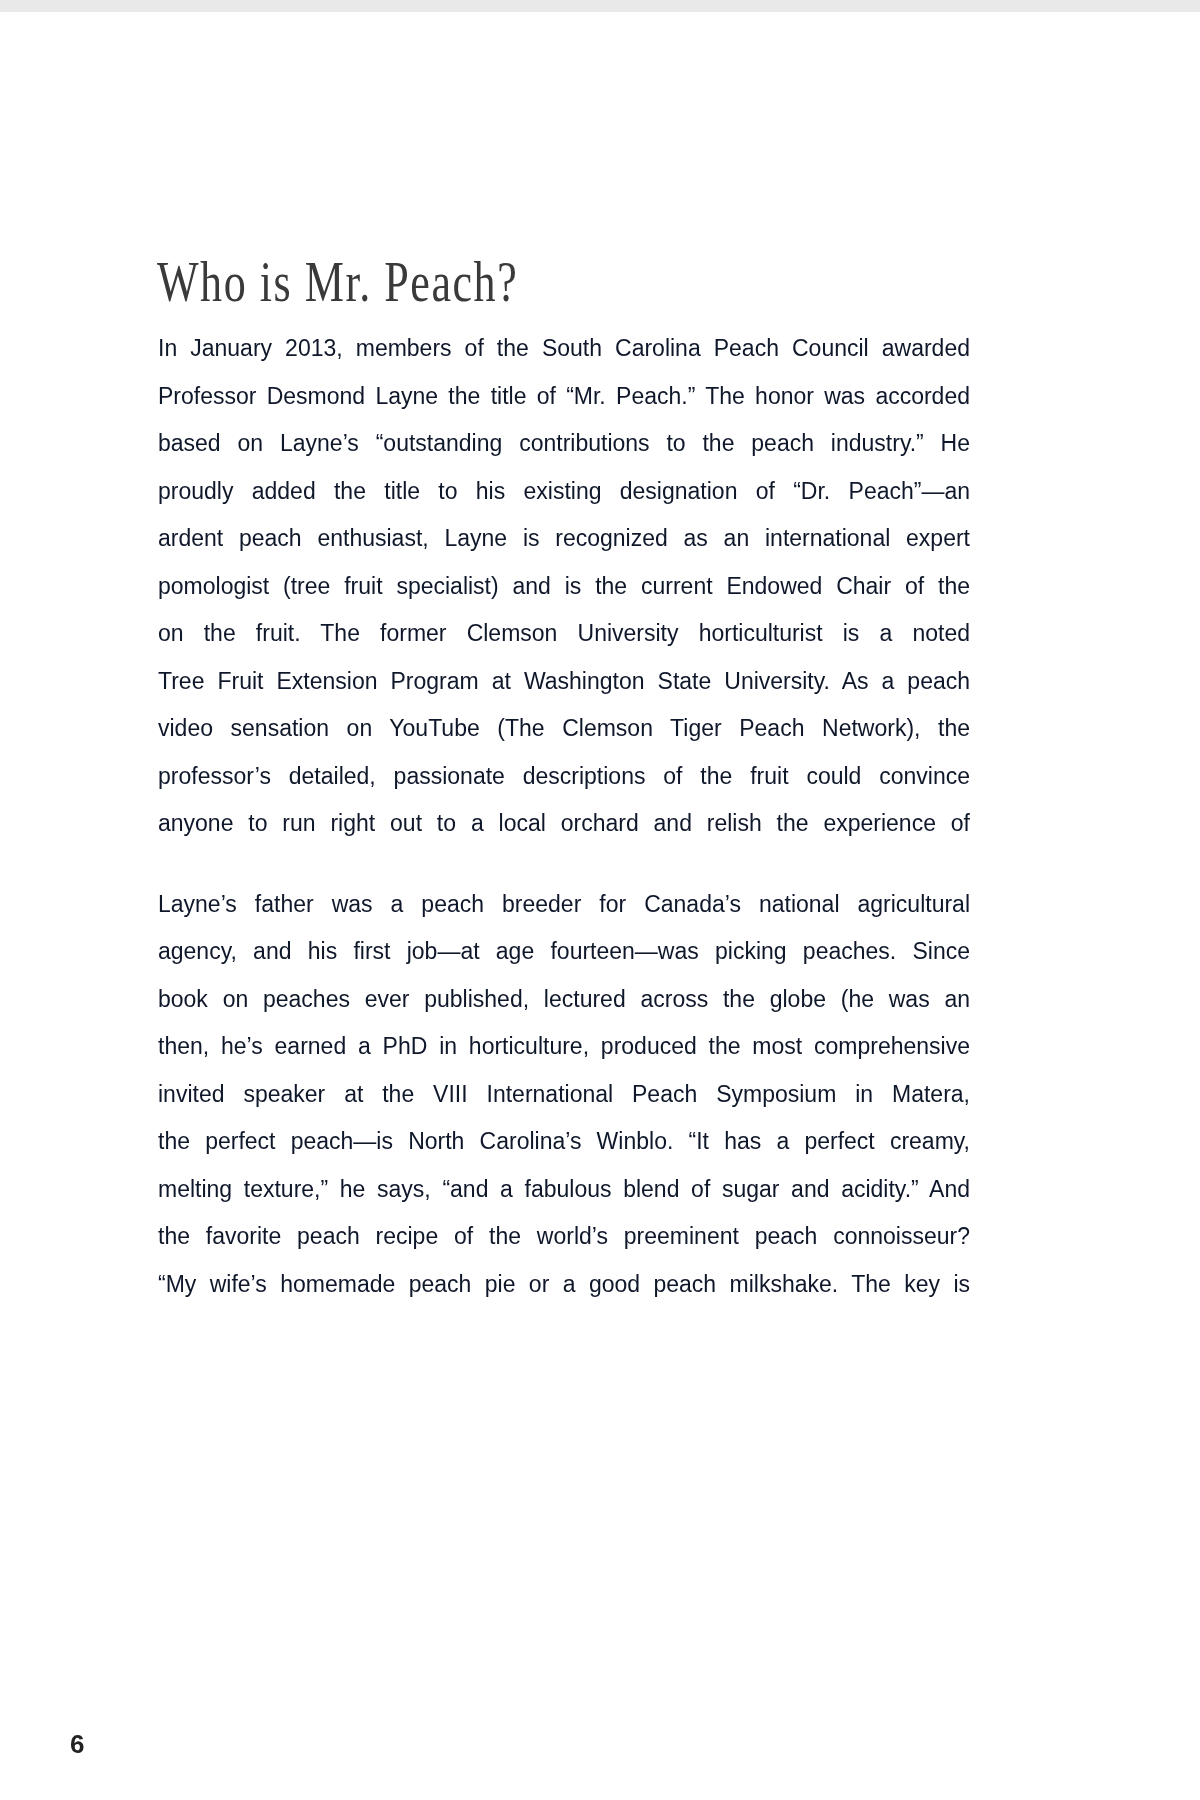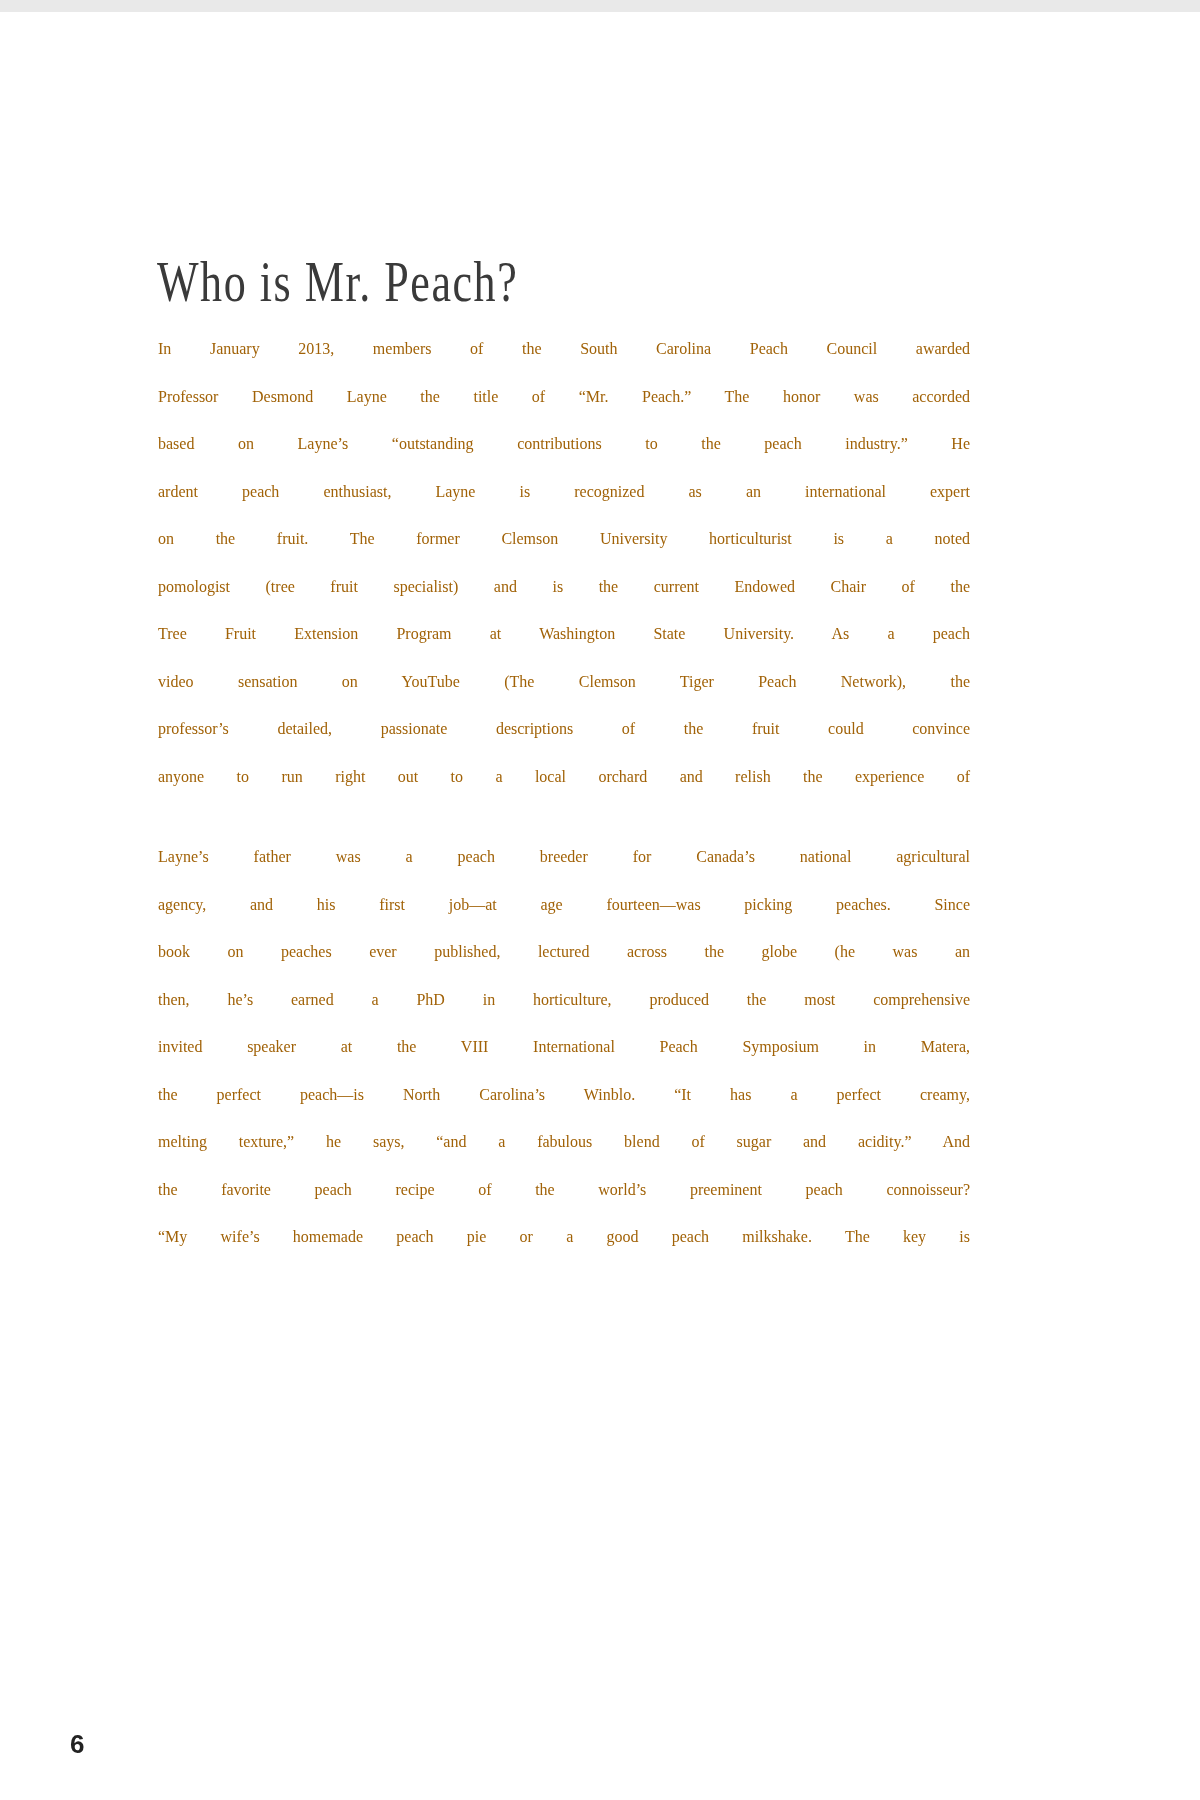--- a/index.html
+++ b/index.html
@@ -28,24 +28,24 @@
     letter-spacing: 2px;
     white-space: nowrap;
     transform: scaleX(0.76);
     transform-origin: 0 50%;
   }
   .body-text {
     position: absolute;
     left: 158px;
     top: 313px;
     width: 812px;
-    font-family: Liberation Serif, serif;
-    font-size: 16px;
+    font-family: Liberation Sans, sans-serif;
+    font-size: 23px;
     line-height: 47.5px;
-    color: #a16207;
+    color: #0f172a;
   }
   .paragraph {
     margin: 0 0 33px 0;
   }
   .line {
     text-align: justify;
     text-align-last: justify;
     text-justify: inter-word;
   }
   .line.last {
@@ -66,23 +66,24 @@
 <body>
 
 <div class="page">
   <h1 class="chapter-title">Who is Mr. Peach?</h1>
 
   <div class="body-text">
       <div class="paragraph">
         <div class="line">In January 2013, members of the South Carolina Peach Council awarded</div>
         <div class="line">Professor Desmond Layne the title of “Mr. Peach.” The honor was accorded</div>
         <div class="line">based on Layne’s “outstanding contributions to the peach industry.” He</div>
+        <div class="line">proudly added the title to his existing designation of “Dr. Peach”—an</div>
         <div class="line">ardent peach enthusiast, Layne is recognized as an international expert</div>
+        <div class="line">pomologist (tree fruit specialist) and is the current Endowed Chair of the</div>
         <div class="line">on the fruit. The former Clemson University horticulturist is a noted</div>
-        <div class="line">pomologist (tree fruit specialist) and is the current Endowed Chair of the</div>
         <div class="line">Tree Fruit Extension Program at Washington State University. As a peach</div>
         <div class="line">video sensation on YouTube (The Clemson Tiger Peach Network), the</div>
         <div class="line">professor’s detailed, passionate descriptions of the fruit could convince</div>
         <div class="line">anyone to run right out to a local orchard and relish the experience of</div>
       </div>
       <div class="paragraph">
         <div class="line">Layne’s father was a peach breeder for Canada’s national agricultural</div>
         <div class="line">agency, and his first job—at age fourteen—was picking peaches. Since</div>
         <div class="line">book on peaches ever published, lectured across the globe (he was an</div>
         <div class="line">then, he’s earned a PhD in horticulture, produced the most comprehensive</div>

